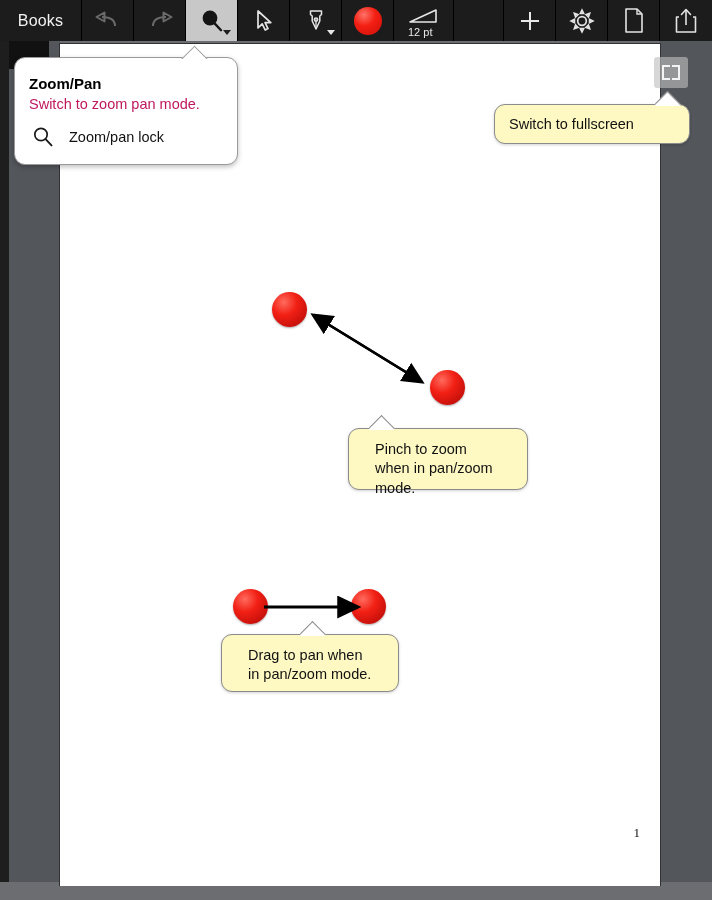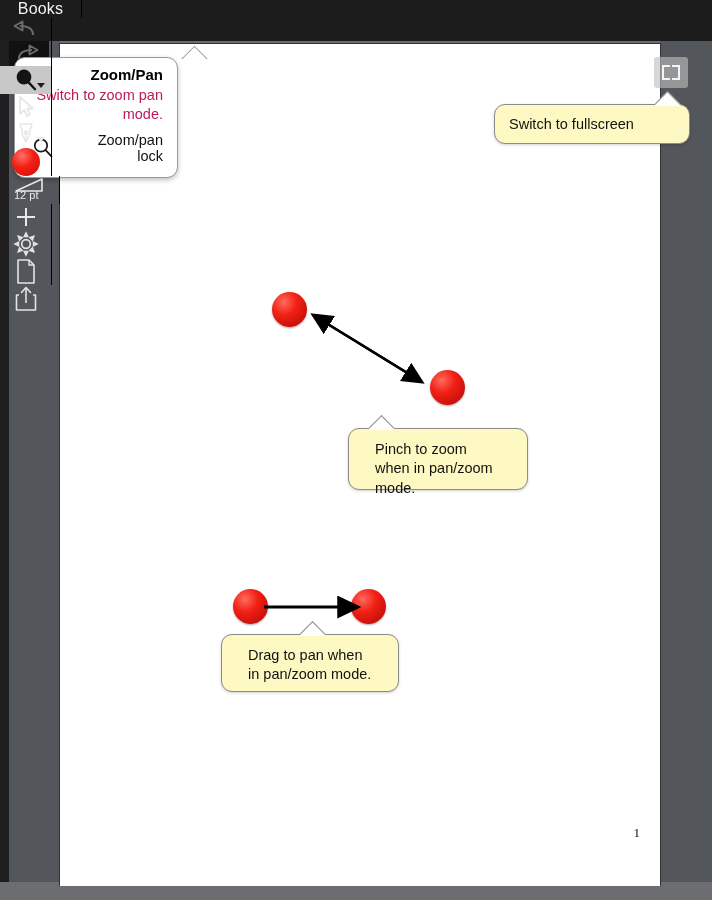--- a/index.html
+++ b/index.html
@@ -3,21 +3,21 @@
 <meta charset="utf-8">
 <style>
   html,body{margin:0;padding:0;background:#1a1a1a;}
   body{width:712px;height:900px;overflow:hidden;
        font-family:"Liberation Sans","DejaVu Sans",sans-serif;
        -webkit-font-smoothing:antialiased;}
   #app{position:relative;width:712px;height:900px;background:#6b6d70;overflow:hidden;}
 
   
   .toolbar{position:absolute;left:0;top:0;width:712px;height:41px;
-           background:#1c1c1c;display:flex;align-items:stretch;z-index:40;flex-direction:column;}
+           background:#1c1c1c;display:flex;align-items:stretch;z-index:40;}
   .tb-cell{display:flex;align-items:center;justify-content:center;
            position:relative;border-right:1px solid #000;box-sizing:border-box;}
   .tb-cell.noborder{border-right:none;}
   .tb-books{width:82px;color:#f2f2f2;font-size:16px;letter-spacing:.2px;}
   .tb-icon{width:52px;}
   .tb-wide{width:60px;}
   .tb-active{background:#c8c8c8;}
   .tri{position:absolute;right:6px;bottom:6px;width:0;height:0;
        border-left:4px solid transparent;border-right:4px solid transparent;}
   .tri-dark{border-top:5px solid #1e1e1e;}
@@ -52,23 +52,23 @@
   
   .bubble{position:absolute;background:#fef9c3;border:1px solid #8b8b8b;border-radius:11px;
           box-shadow:0 1px 3px rgba(0,0,0,.18);box-sizing:border-box;}
   .bubble .txt{font-size:14.5px;color:#111;line-height:1.33;padding:11px 26px;}
   .tail{position:absolute;width:26px;height:15px;overflow:hidden;}
   .tail i{position:absolute;left:3px;top:4px;width:18px;height:18px;background:#fff;
           border-left:1px solid #8b8b8b;border-top:1px solid #8b8b8b;
           transform:rotate(45deg);transform-origin:center;}
 
   
-  .pop{position:absolute;left:14px;top:57px;width:164px;
+  .pop{position:absolute;left:14px;top:57px;width:224px;
        background:#fff;border:1px solid #9a9a9a;border-radius:11px;
-       box-shadow:0 2px 5px rgba(0,0,0,.25);z-index:30;box-sizing:border-box;padding:8px 14px 13px 14px;text-align:right;}
+       box-shadow:0 2px 5px rgba(0,0,0,.25);z-index:30;box-sizing:border-box;padding:17px 14px 13px 14px;}
   .pop-title{font-size:15px;font-weight:bold;color:#000;margin:0 0 3px 0;}
   .pop-desc{font-size:14.5px;color:#be185d;line-height:1.28;margin:0 0 9px 0;}
   .pop-row{display:flex;align-items:center;gap:12px;margin-top:9px;}
   .pop-ico{width:28px;height:28px;display:flex;align-items:center;justify-content:center;flex:0 0 28px;}
   .pop-lbl{font-size:14.5px;color:#111;}
   .pop-tail{position:absolute;left:165px;top:-13px;width:30px;height:14px;overflow:hidden;}
   .pop-tail i{position:absolute;left:4px;top:5px;width:20px;height:20px;background:#fff;
               border-left:1px solid #9a9a9a;border-top:1px solid #9a9a9a;transform:rotate(45deg);}
 </style>
 </head>

